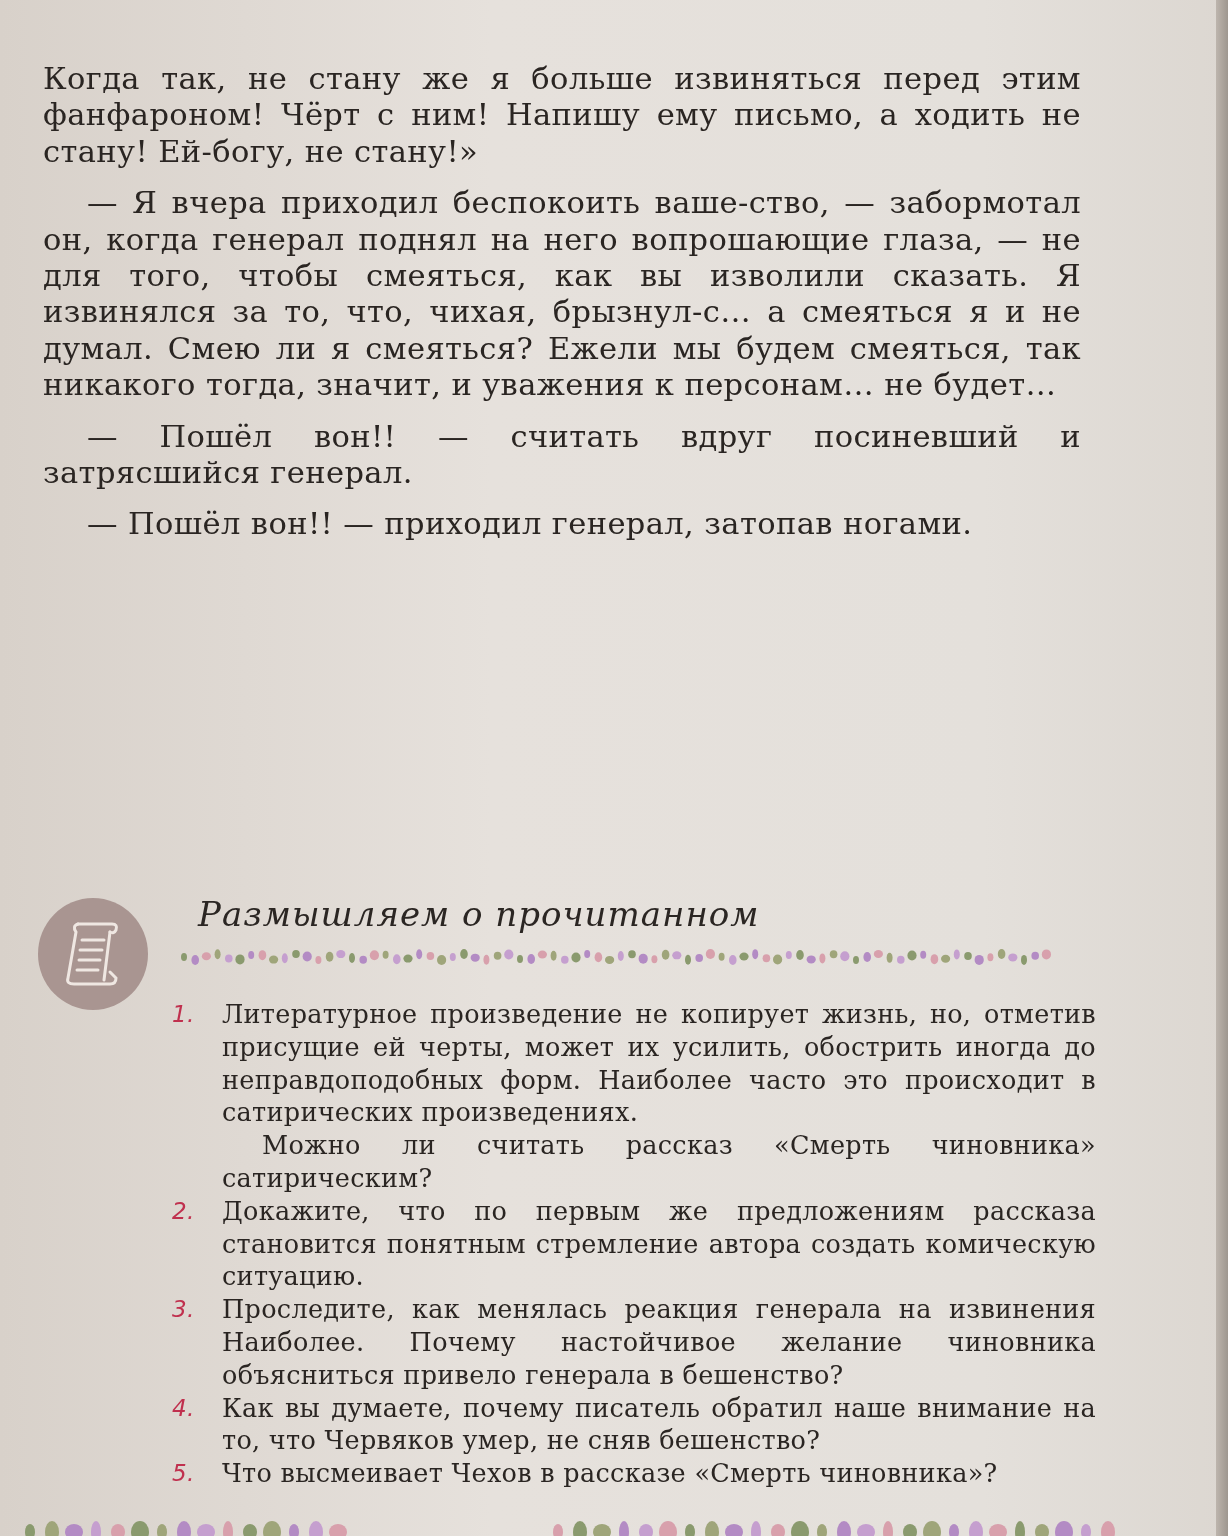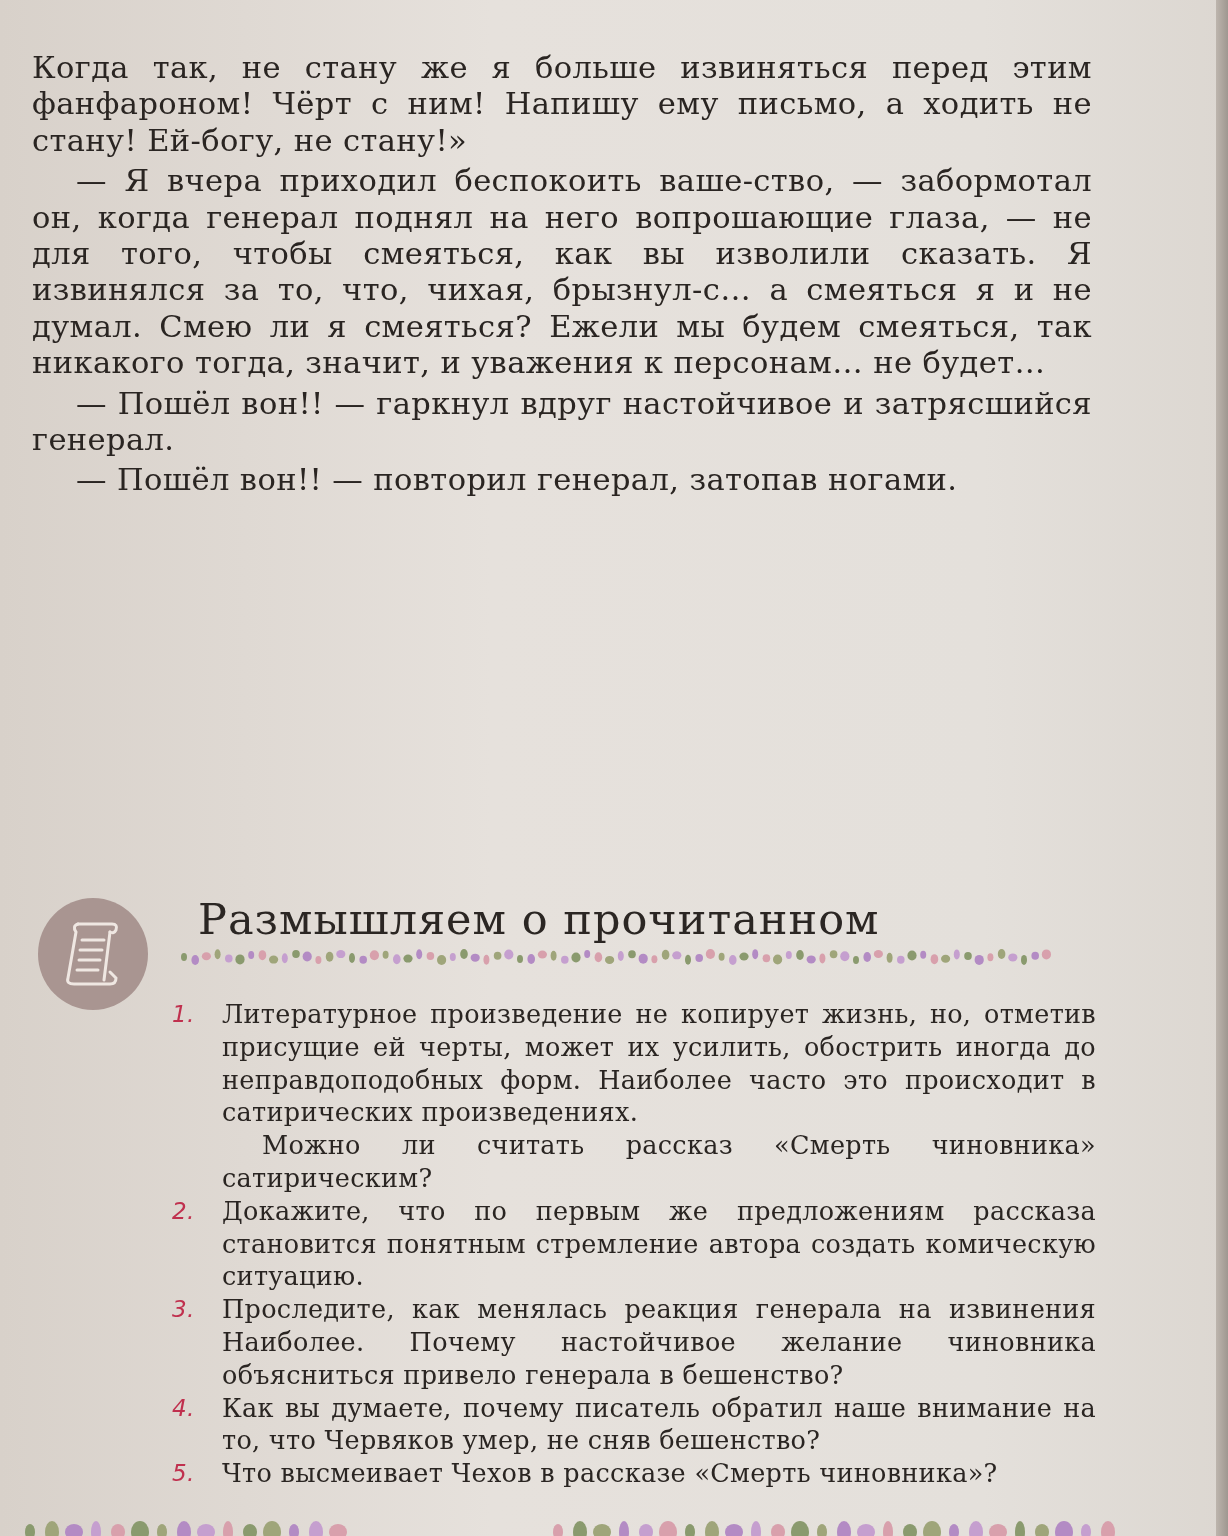--- a/index.html
+++ b/index.html
@@ -1,43 +1,43 @@
 <!DOCTYPE html>
 <html><head>
 <meta charset="utf-8">
 <style>
   html,body{margin:0;padding:0;}
   body{width:1228px;height:1536px;overflow:hidden;background:linear-gradient(90deg,#d8d1ca 0%,#e6e1dc 40%,#e4e0db 80%,#dcd7d1 100%);position:relative;font-family:"DejaVu Serif","Liberation Serif",serif;color:#2a2522;}
   .edge{position:absolute;right:0;top:0;width:12px;height:1536px;background:linear-gradient(90deg,#bdb5ad,#9e9790);}
   .story{position:absolute;left:28px;top:46px;width:1068px;font-size:30.5px;line-height:36.4px;letter-spacing:0.4px;}
-  .story p{margin:4px;text-align:justify;text-align-last:left;}
+  .story p{margin:15px;text-align:justify;text-align-last:left;}
   .story p.ind{text-indent:44px;}
   .section{position:absolute;left:0;top:880px;width:1228px;}
   .badge{position:absolute;left:38px;top:18px;width:110px;height:112px;border-radius:50%;background:#a99591;}
   .badge svg{position:absolute;left:22px;top:20px;}
-  .title{position:absolute;left:198px;top:14px;font-family:"DejaVu Serif",serif;font-size:43px;letter-spacing:1px;color:#2b2623;}
+  .title{position:absolute;left:198px;top:14px;font-family:"DejaVu Serif",serif;font-style:italic;font-size:34px;letter-spacing:1px;color:#2b2623;}
   .dots{position:absolute;left:178px;top:66px;width:880px;height:22px;}
   .questions{position:absolute;left:172px;top:118px;width:924px;font-size:25.5px;line-height:32.8px;letter-spacing:0.3px;}
   .q{display:flex;}
   .qnum{width:50px;flex:none;color:#c0304e;font-style:italic;font-family:"DejaVu Sans",sans-serif;font-size:23px;}
   .qtext{flex:1;text-align:justify;text-align-last:left;}
   .qtext p{margin:0;}
   .qtext p.ind{text-indent:40px;}
   .bottomdots{position:absolute;left:0;top:1510px;width:1218px;height:26px;}
 </style>
 </head>
 <body>
 
 <div class="edge"></div>
 
 <div class="story">
   <p>Когда так, не стану же я больше извиняться перед этим фанфароном! Чёрт с ним! Напишу ему письмо, а ходить не стану! Ей-богу, не стану!»</p>
   <p class="ind">— Я вчера приходил беспокоить ваше-ство, — забормотал он, когда генерал поднял на него вопрошающие глаза, — не для того, чтобы смеяться, как вы изволили сказать. Я извинялся за то, что, чихая, брызнул-с… а смеяться я и не думал. Смею ли я смеяться? Ежели мы будем смеяться, так никакого тогда, значит, и уважения к персонам… не будет…</p>
-  <p class="ind">— Пошёл вон!! — гаркнул вдруг настойчивое и затрясшийся генерал.</p>
-  <p class="ind">— Пошёл вон!! — повторил генерал, затопав ногами.</p>
+  <p class="ind">— Пошёл вон!! — считать вдруг посиневший и затрясшийся генерал.</p>
+  <p class="ind">— Пошёл вон!! — приходил генерал, затопав ногами.</p>
 </div>
 
 <div class="section">
   <div class="badge">
     <svg width="66" height="72" viewBox="0 0 66 72" fill="none" stroke="#efe7e2" stroke-width="3" stroke-linecap="round">
       <path d="M18 6 H52 Q58 6 56 12 Q54 16 50 14"></path>
       <path d="M18 6 Q12 8 16 14 L8 60 Q6 66 14 66 H50 Q56 66 56 60 L50 54"></path>
       <path d="M50 14 L44 62"></path>
       <line x1="22" y1="22" x2="44" y2="22"></line>
       <line x1="20" y1="32" x2="42" y2="32"></line>

